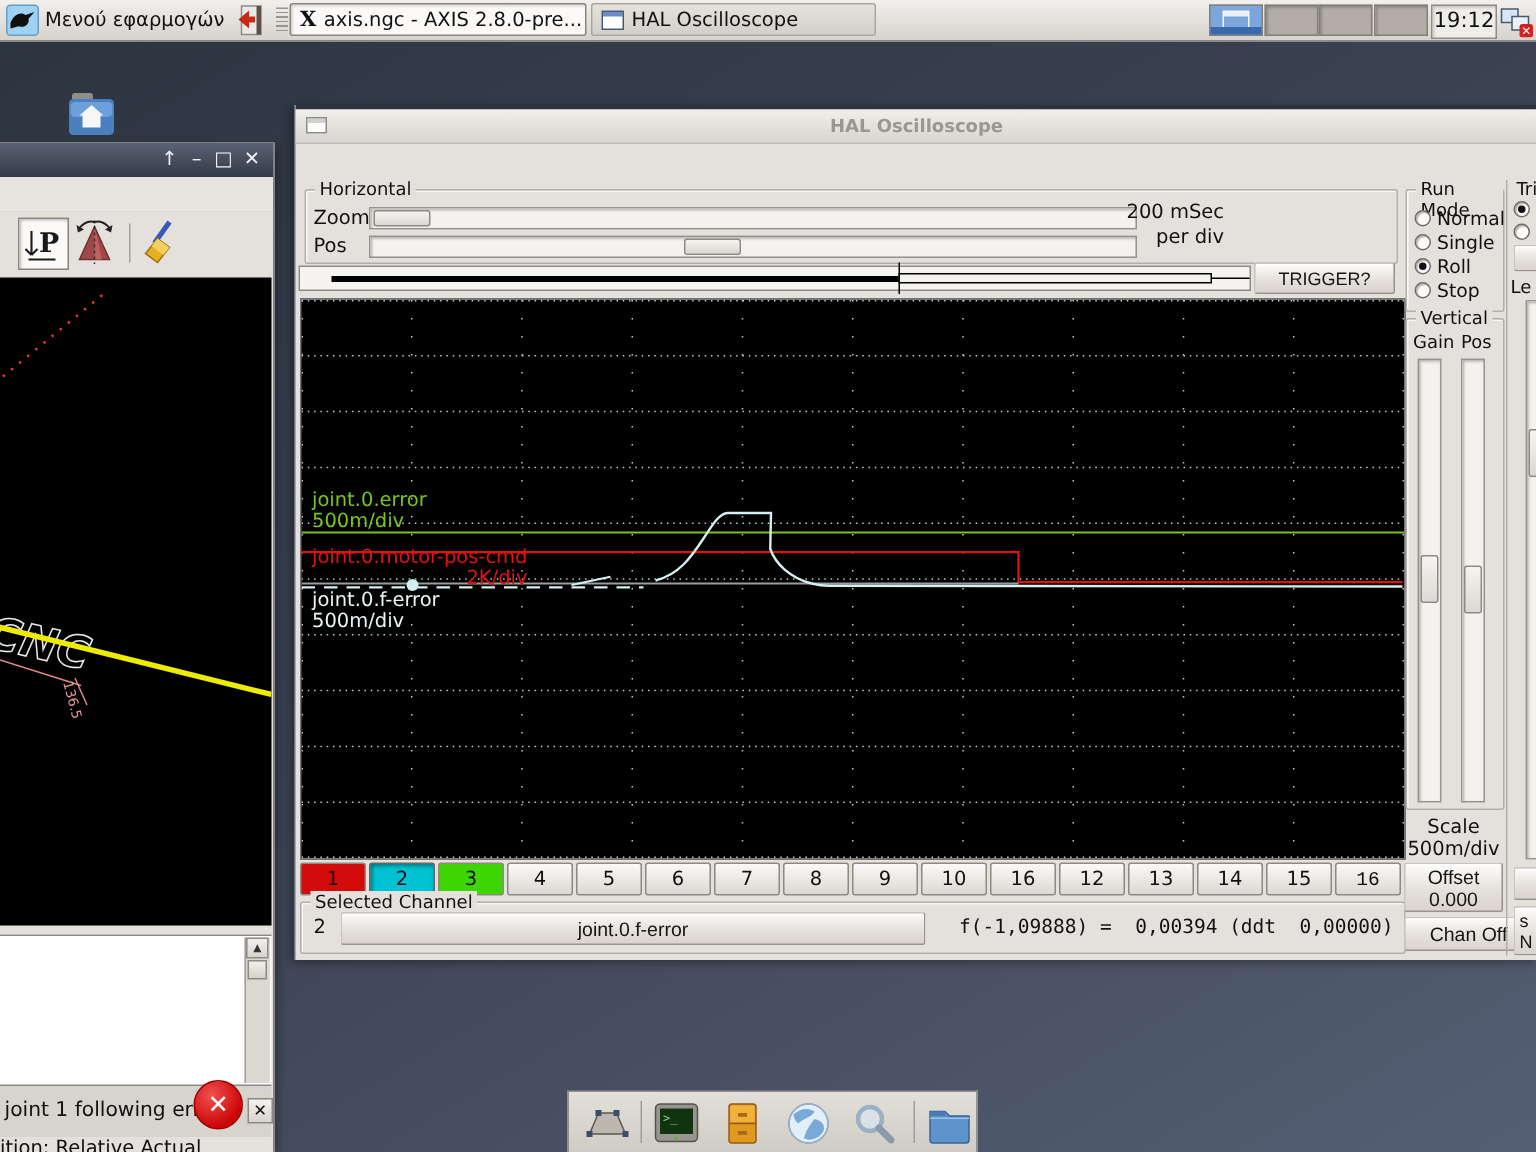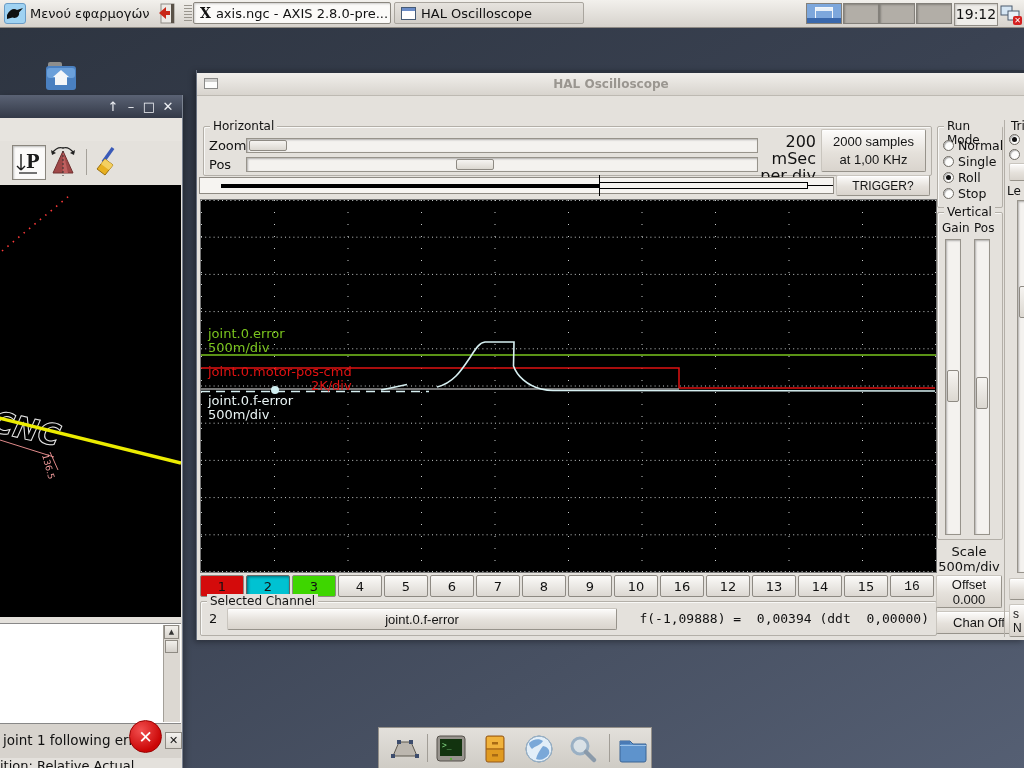--- a/index.html
+++ b/index.html
@@ -191,28 +191,24 @@
     <div class="flabel">Horizontal</div>
   </div>
   <div class="abs rlabel" style="left:12px;top:69px">Zoom</div>
   <div class="trough" style="left:49px;top:68px;width:512px;height:15px">
     <div class="handle" style="left:2px;top:1px;width:38px;height:11px"></div>
   </div>
   <div class="abs rlabel" style="left:12px;top:88px">Pos</div>
   <div class="trough" style="left:49px;top:87px;width:512px;height:15px">
     <div class="handle" style="left:209px;top:1px;width:38px;height:11px"></div>
   </div>
-  <div class="abs" style="left:551px;top:63px;width:68px;text-align:right;font-size:16px;line-height:17px">
+  <div class="abs" style="left:551px;top:63px;width:68px;text-align:right;font-size:13px;line-height:17px">
     <div>200 mSec</div>
     <div>per div</div>
   </div>
-  <button class="btn" style="left:624px;top:59px;width:105px;height:43px;font-size:13px;line-height:18px">
-    <div>2000 samples</div>
-    <div>at 1,00 KHz</div>
-  </button>
 
   <div class="abs" style="left:2px;top:107px;width:635px;height:17px;background:#f6f4f1;border:1px solid #8e8a83;box-sizing:border-box">
     <div class="abs" style="left:21px;top:6px;width:378px;height:4px;background:#000"></div>
     <div class="abs" style="left:399px;top:-3px;width:1px;height:21px;background:#000"></div>
     <div class="abs" style="left:399px;top:4px;width:209px;height:7px;border:1px solid #000;box-sizing:border-box"></div>
     <div class="abs" style="left:608px;top:7px;width:25px;height:1px;background:#000"></div>
   </div>
   <button class="btn" style="left:639px;top:105px;width:94px;height:21px">TRIGGER?</button>
 
   <div class="abs" id="scope"><svg width="735" height="372">

